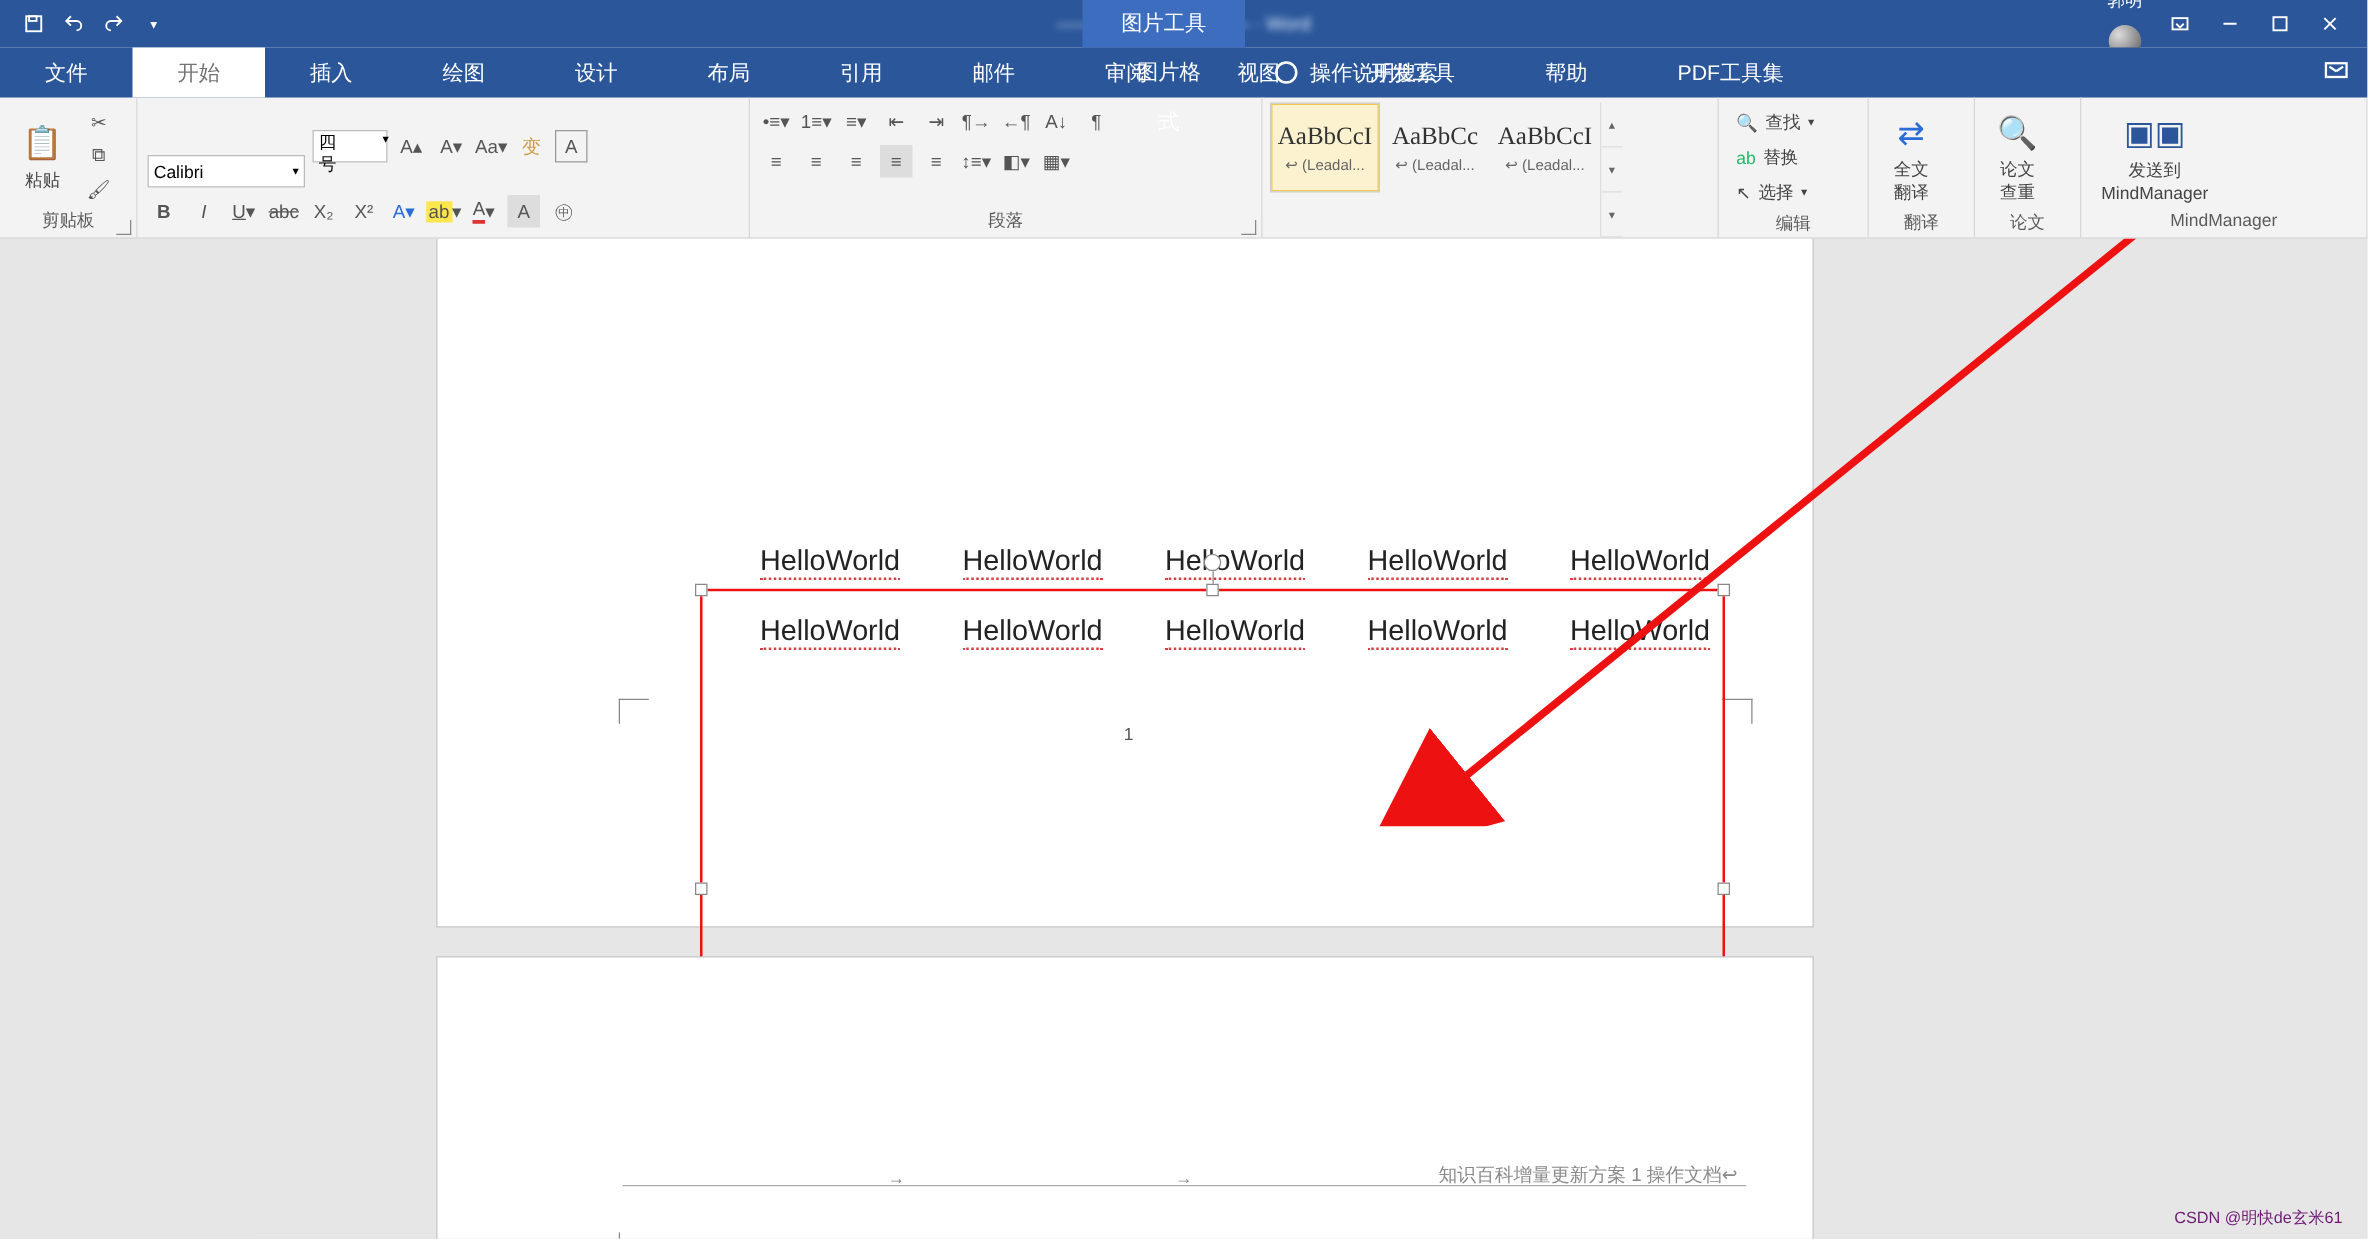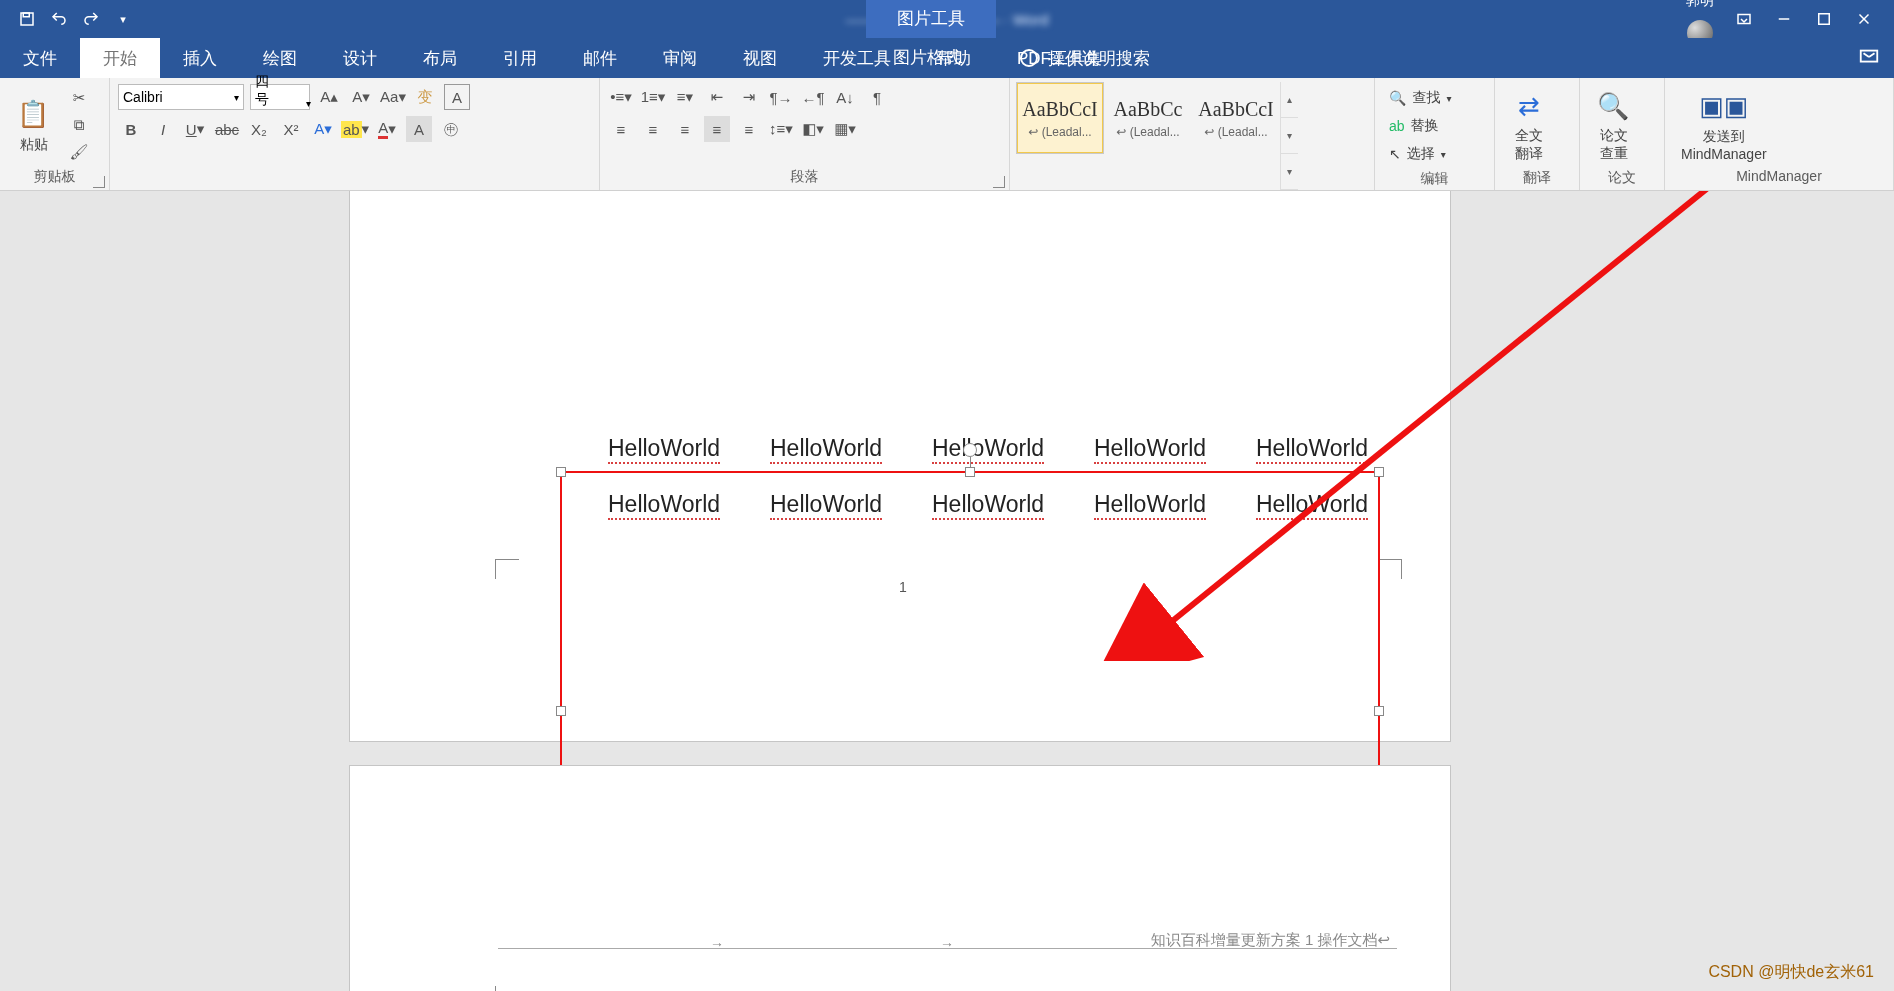--- a/index.html
+++ b/index.html
@@ -11,40 +11,40 @@
 .qat .ic { width: 18px; height: 18px; display: flex; align-items: center; justify-content: center; cursor: pointer; }
 .doc-title { position: absolute; left: 50%; transform: translateX(-50%); color: #dceaff; font-size: 15px; filter: blur(3px); }
 .ctx-tab-wrap { position: absolute; left: 866px; top: 0; width: 130px; height: 38px; background: #3d6dbf; color: white; text-align: center; line-height: 38px; font-size: 17px; }
 .right-controls { position: absolute; right: 0; top: 0; height: 38px; display: flex; align-items: center; gap: 20px; padding-right: 20px; }
 .user { display: flex; align-items: center; gap: 10px; flex-direction: column; }
 .avatar { width: 26px; height: 26px; border-radius: 50%; background: radial-gradient(circle at 30% 30%, #ddd, #555); }
 .win-btn { width: 20px; height: 20px; display: flex; align-items: center; justify-content: center; cursor: pointer; }
 
 
 .tabs { height: 40px; background: #2b579a; display: flex; align-items: stretch; font-size: 17px; color: white; position: relative; }
-.tab { padding: 0 23px; display: flex; align-items: center; cursor: pointer; }
+.tab { padding: 0 36px; display: flex; align-items: center; cursor: pointer; }
 .tab.active { background: white; color: #737373; }
 .ctx-tab2 { position: absolute; left: 870px; width: 130px; text-align: center; line-height: 40px; }
 .tell-me { position: absolute; left: 1020px; display: flex; align-items: center; gap: 10px; height: 40px; }
 .lamp { width: 18px; height: 18px; border: 2px solid white; border-radius: 50%; position: relative; }
 .share-btn { position: absolute; right: 14px; top: 8px; width: 22px; height: 22px; }
 
 
 .ribbon { height: 113px; background: #f3f3f3; border-bottom: 1px solid #d0d0d0; display: flex; }
 .group { border-right: 1px solid #d7d7d7; display: flex; flex-direction: column; position: relative; }
 .group-body { flex: 1; display: flex; padding: 4px 6px 0; }
 .group-label { height: 22px; text-align: center; font-size: 14px; color: #5b5b5b; position: relative; }
 .dlaunch { position: absolute; right: 4px; bottom: 2px; width: 12px; height: 12px; border: 1px solid #888; border-left: none; border-top: none; }
 .big-btn { display: flex; flex-direction: column; align-items: center; justify-content: center; padding: 6px 10px; cursor: pointer; font-size: 14px; color: #444; gap: 3px; }
 .big-btn .ic-bg { width: 36px; height: 36px; display: flex; align-items: center; justify-content: center; font-size: 26px; }
 .col { display: flex; flex-direction: column; justify-content: space-around; padding: 2px 4px; }
 .row { display: flex; align-items: center; gap: 6px; }
 .mini { width: 26px; height: 26px; display: flex; align-items: center; justify-content: center; cursor: pointer; color: #555; font-size: 15px; }
-.font-name { width: 126px; height: 26px; border: 1px solid #bbb; background: white; font-size: 14px; padding: 0 4px; display: flex; align-items: center; justify-content: space-between; }
-.font-size { width: 60px; height: 26px; border: 1px solid #bbb; background: white; font-size: 14px; padding: 0 4px; display: flex; align-items: flex-end; justify-content: space-between; gap: 37px; }
+.font-name { width: 126px; height: 26px; border: 1px solid #bbb; background: white; font-size: 14px; padding: 0 4px; display: flex; align-items: center; justify-content: space-between; margin-top: 40px; }
+.font-size { width: 60px; height: 26px; border: 1px solid #bbb; background: white; font-size: 14px; padding: 0 4px; display: flex; align-items: flex-start; justify-content: space-between; gap: 37px; }
 .style-tile { width: 88px; height: 72px; border: 1px solid transparent; display: flex; flex-direction: column; align-items: center; justify-content: center; cursor: pointer; gap: 4px; }
 .style-tile.sel { border: 1px solid #c9c9c9; background: #fdf2d0; box-shadow: inset 0 0 0 1px #f2c94c; }
 .style-tile .prev { font-size: 20px; font-family: Georgia, serif; color: #333; }
 .style-tile .nm { font-size: 12px; color: #666; }
 .style-nav { width: 18px; display: flex; flex-direction: column; border-left: 1px solid #ddd; }
 .style-nav div { flex: 1; display: flex; align-items: center; justify-content: center; border-bottom: 1px solid #ddd; cursor: pointer; font-size: 10px; color: #666; }
 .edit-item { display: flex; align-items: center; gap: 6px; font-size: 14px; color: #444; height: 28px; cursor: pointer; padding: 0 4px; }
 
 
 .doc-area { position: absolute; top: 191px; left: 0; right: 0; bottom: 0; background: #e6e6e6; overflow: hidden; }
@@ -63,21 +63,21 @@
 .handle.bl { left: -6px; bottom: -6px; } .handle.br { right: -6px; bottom: -6px; }
 .handle.tm { left: 50%; top: -6px; margin-left: -5px; } .handle.bm { left: 50%; bottom: -6px; margin-left: -5px; }
 .handle.ml { left: -6px; top: 50%; margin-top: -5px; } .handle.mr { right: -6px; top: 50%; margin-top: -5px; }
 .rot { position: absolute; left: 50%; top: -30px; width: 14px; height: 14px; border: 1px solid #888; border-radius: 50%; background: white; margin-left: -7px; }
 .rot::after { content: ""; position: absolute; left: 6px; top: 13px; width: 1px; height: 12px; background: #888; }
 
 .header-line { position: absolute; left: 148px; right: 53px; top: 0; border-bottom: 1px solid #aaa; }
 .tab-stop { position: absolute; font-size: 14px; color: #888; }
 .header-text { position: absolute; font-size: 15px; color: #8a8a8a; }
 
-.watermark { position: absolute; right: 20px; bottom: 8px; font-size: 16px; color: #a16207; }
+.watermark { position: absolute; right: 20px; bottom: 8px; font-size: 13px; color: #701a75; }
 
 svg.ic-s { width: 18px; height: 18px; }
 </style>
 </head>
 <body>
 
 <div class="title-bar">
   <div class="qat">
     <span class="ic">
         <svg class="ic-s" viewBox="0 0 24 24" fill="none" stroke="white" stroke-width="2">

